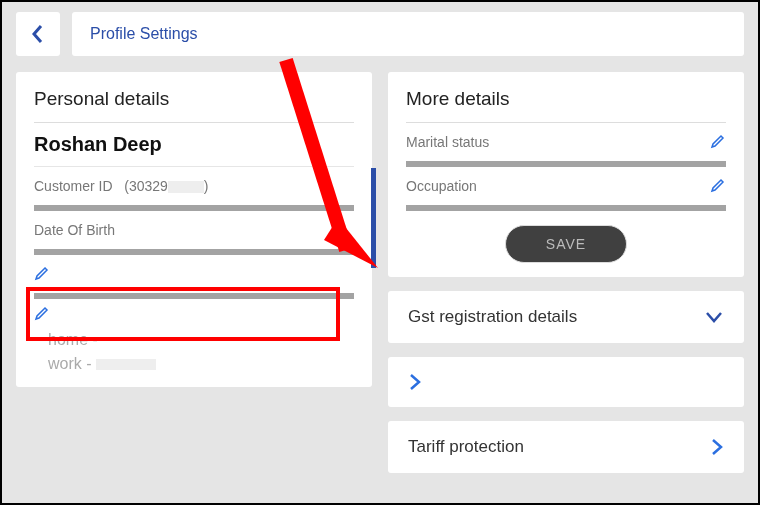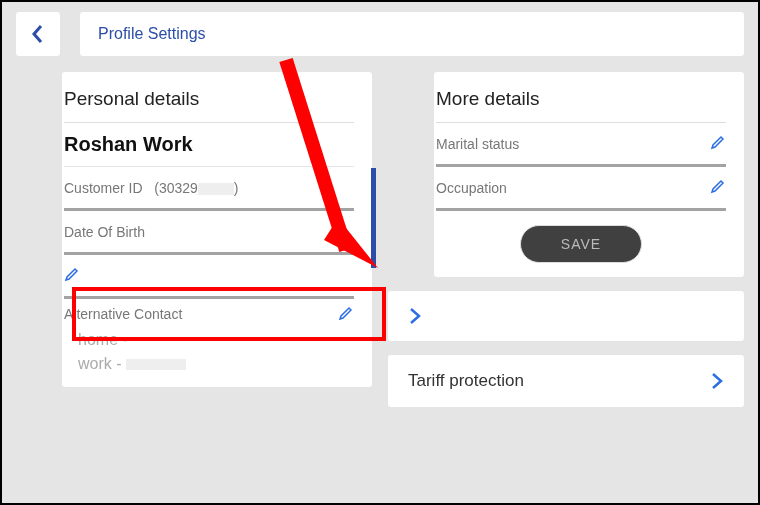--- a/index.html
+++ b/index.html
@@ -13,21 +13,21 @@
 .frame {
   background: #e5e5e5;
   width: 756px;
   height: 501px;
   margin: 2px;
   position: relative;
 }
 .header {
   display: flex;
   align-items: center;
-  gap: 20px;
+  gap: 12px;
   padding: 10px 14px 8px 14px;
 }
 .back-btn {
   background: #fff;
   width: 44px;
   height: 44px;
   display: flex;
   align-items: center;
   justify-content: center;
   border-radius: 3px;
@@ -48,36 +48,35 @@
   display: flex;
   gap: 16px;
   padding: 8px 14px 0 14px;
   height: calc(100% - 70px);
 }
 .col-left { width: 356px; display: flex; flex-direction: column; gap: 10px; }
 .col-right { flex: 1; display: flex; flex-direction: column; gap: 14px; }
 .card {
   background: #fff;
   border-radius: 3px;
-  padding: 16px 18px 10px 2px;
+  padding: 16px 18px 10px 18px;
   position: relative;
-  margin-left: 46px;
 }
 .card-title {
   font-size: 19px;
   color: #222;
   padding-bottom: 12px;
   border-bottom: 1px solid #ddd;
 }
 .row {
   display: flex;
   align-items: center;
   justify-content: space-between;
   min-height: 44px;
-  border-bottom: 3px solid #a3a3a3;
+  border-bottom: 6px solid #a3a3a3;
   color: #777;
   font-size: 14px;
 }
 .row:last-child { border-bottom: none; }
 .name-row {
   font-family: 'Comic Sans MS', cursive, sans-serif;
   font-weight: bold;
   color: #111;
   font-size: 20px;
   padding: 10px 0;
@@ -158,21 +157,21 @@
     </div>
     <div class="title-bar">Profile Settings</div>
   </div>
 
   <div class="content">
 
     <div class="col-left">
       <div class="card" style="position:relative;">
         <div class="card-title">Personal details</div>
 
-        <div class="name-row">Roshan Work</div>
+        <div class="name-row">Roshan Deep</div>
 
         <div class="row">
           <span>
             <span>Customer ID</span>&nbsp;&nbsp;
             <span>(30329</span><span style="display:inline-block;width:36px;height:12px;background:#eee;vertical-align:middle;"></span><span>)</span>
           </span>
         </div>
 
         <div class="row">
           <span>Date Of Birth</span>
@@ -183,21 +182,20 @@
             <svg width="16" height="16" viewBox="0 0 16 16">
                 <path d="M2 14 L3 11 L11 3 L13 5 L5 13 Z M11 3 L13 5" fill="none" stroke="#2b6fe0" stroke-width="1.5"></path>
               </svg>
           </span>
         </div>
 
 
 
         <div class="row" style="border-bottom:none; flex-direction:column; align-items:stretch;">
           <div style="display:flex;justify-content:space-between;align-items:center;min-height:30px;">
-            <span>Alternative Contact</span>
             <span class="pencil">
               <svg width="16" height="16" viewBox="0 0 16 16">
                   <path d="M2 14 L3 11 L11 3 L13 5 L5 13 Z" fill="none" stroke="#2b6fe0" stroke-width="1.5"></path>
                 </svg>
             </span>
           </div>
           <div class="alt-sub">home  -</div>
           <div class="alt-sub">
             <span>work  -</span>&nbsp;<span style="display:inline-block;width:60px;height:11px;background:#eee;vertical-align:middle;"></span>
           </div>
@@ -223,20 +221,26 @@
           <span>Occupation</span>
           <span class="pencil">
             <svg width="16" height="16" viewBox="0 0 16 16">
                 <path d="M2 14 L3 11 L11 3 L13 5 L5 13 Z" fill="none" stroke="#2b6fe0" stroke-width="1.5"></path>
               </svg>
           </span>
         </div>
         <button class="save-btn">SAVE</button>
       </div>
 
+      <div class="accordion">
+        <span>Gst registration details</span>
+        <svg width="20" height="14" viewBox="0 0 20 14">
+            <polyline points="3,3 10,11 17,3" fill="none" stroke="#2b4ea8" stroke-width="2.5"></polyline>
+          </svg>
+      </div>
 
       <div class="accordion">
         <svg width="14" height="18" viewBox="0 0 14 18">
             <polyline points="3,2 11,9 3,16" fill="none" stroke="#2b6fe0" stroke-width="2.5"></polyline>
           </svg>
       </div>
 
       <div class="accordion">
         <span>Tariff protection</span>
         <svg width="14" height="18" viewBox="0 0 14 18">

